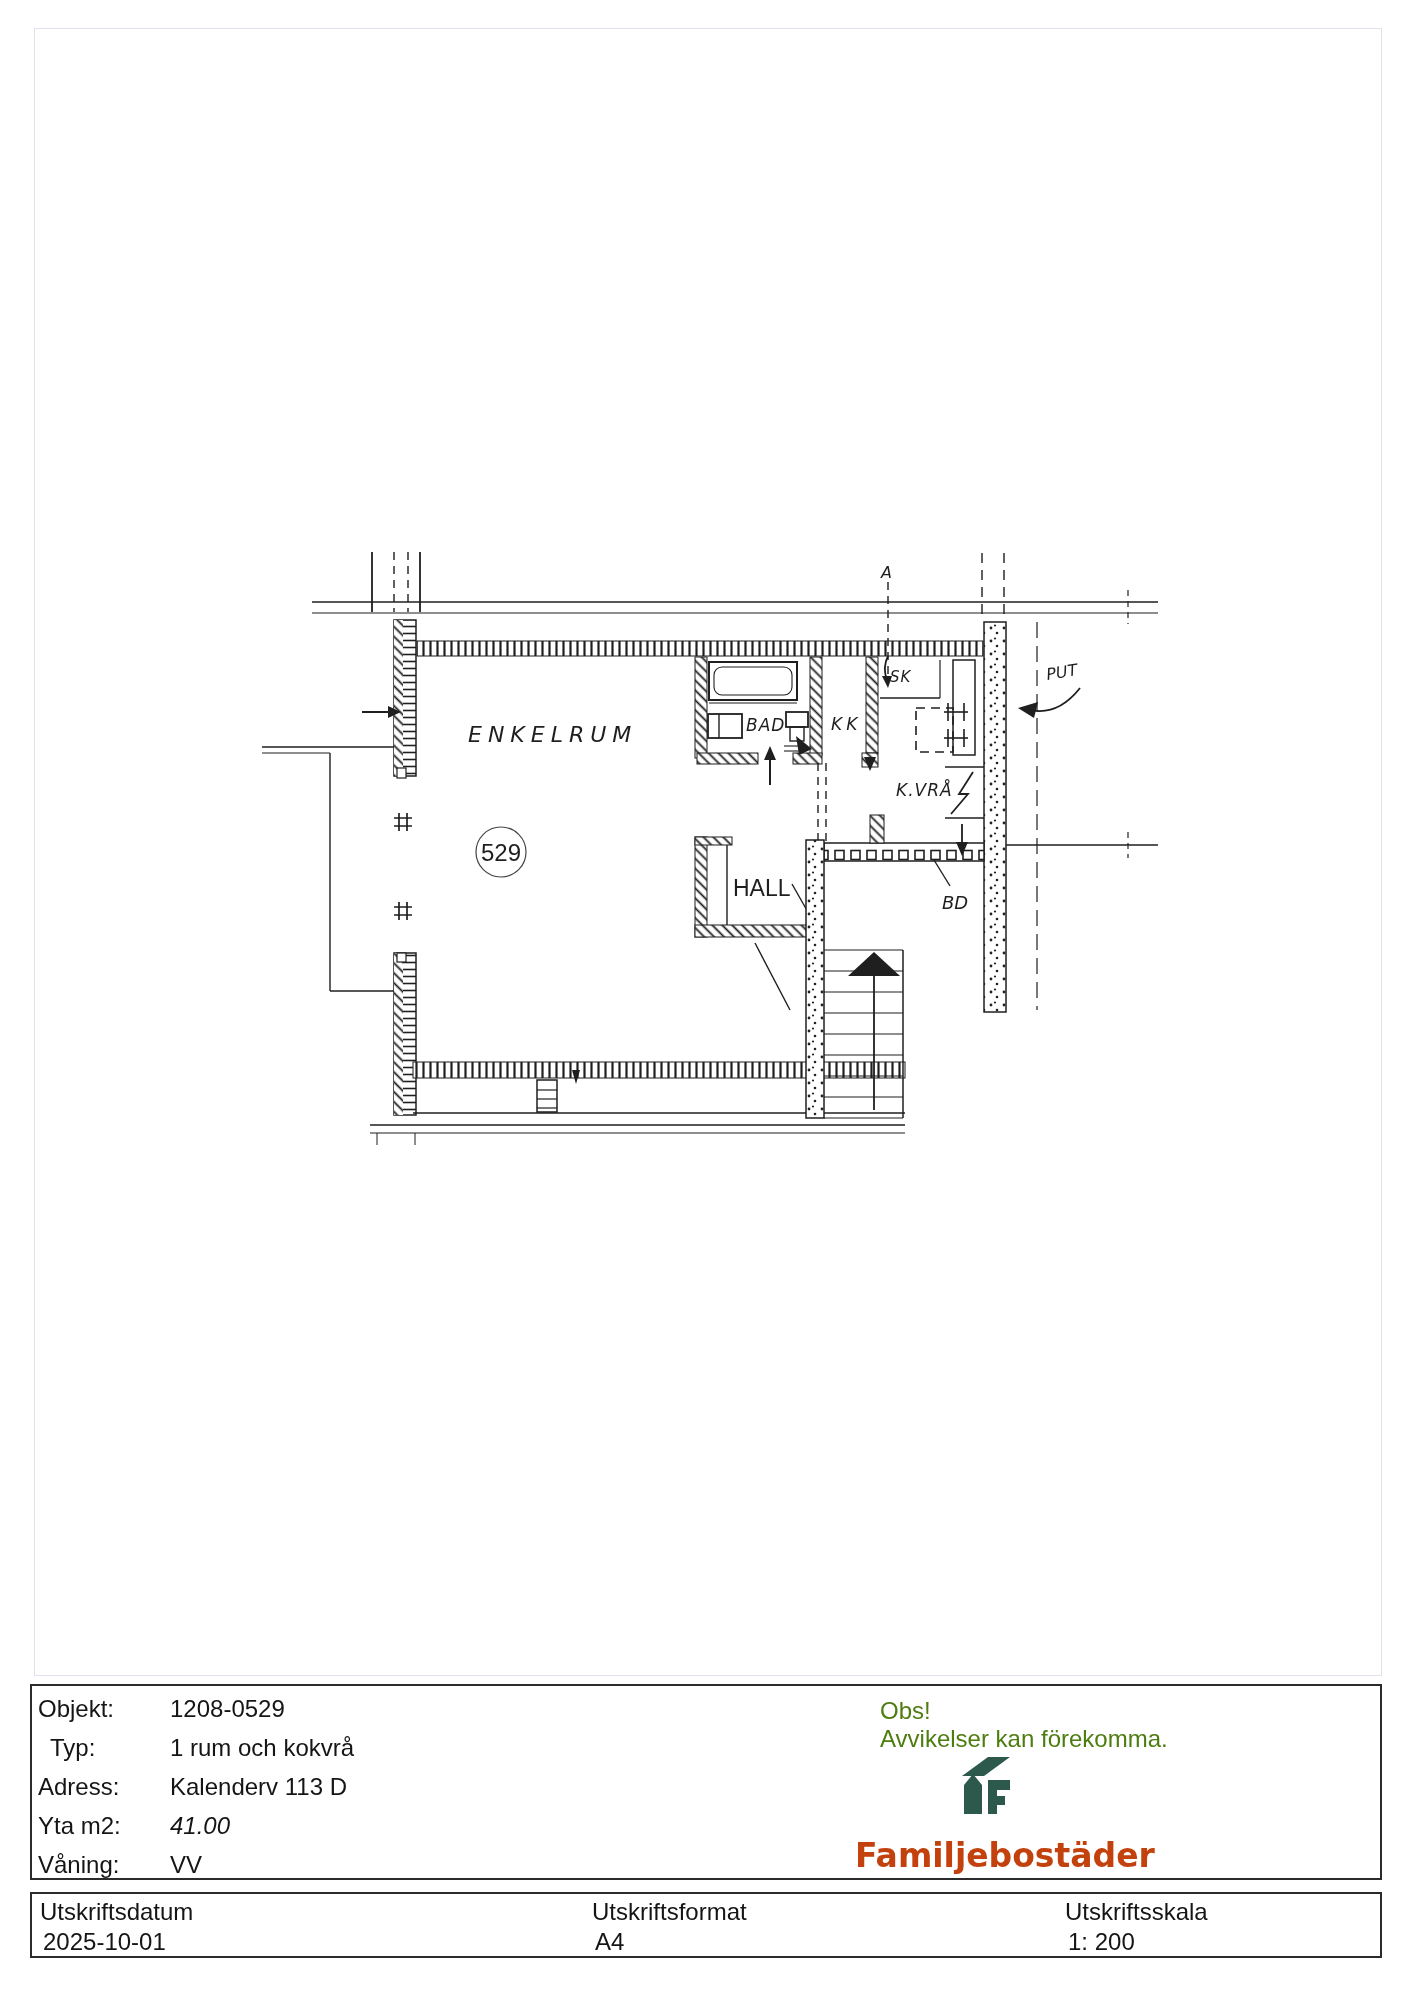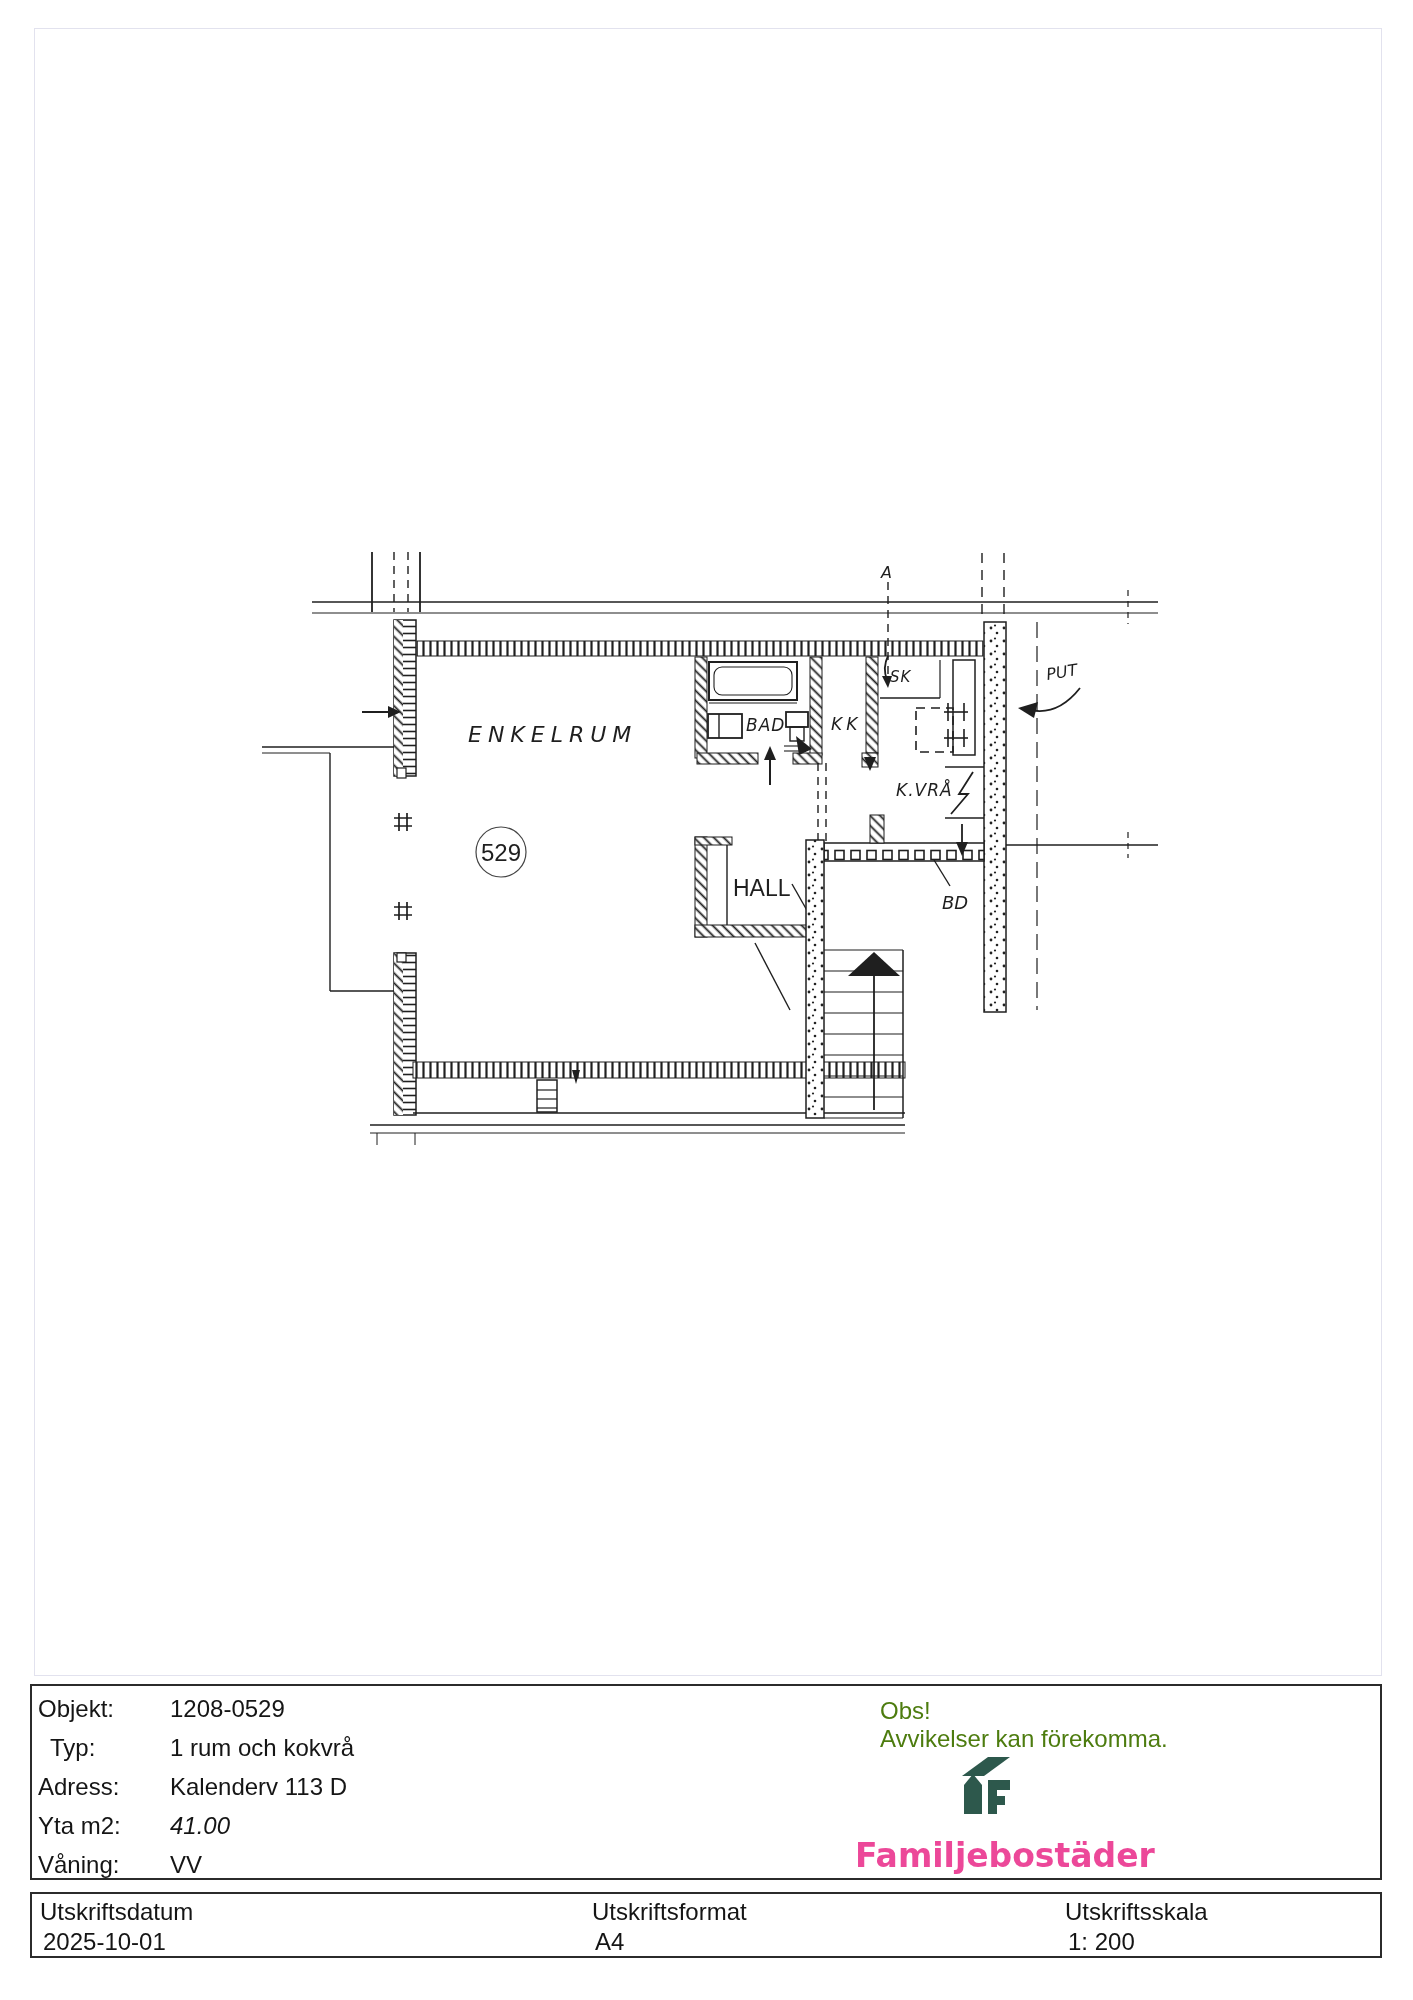--- a/index.html
+++ b/index.html
@@ -9,21 +9,21 @@
         border:1px solid #e2e2ee;}
   svg.plan{position:absolute;left:0;top:0;}
   .abs{position:absolute;white-space:nowrap;}
   .info-box{position:absolute;left:30px;top:1684px;width:1352px;height:196px;
         border:2px solid #2b2b2b;background:#fff;box-sizing:border-box;}
   .footer-box{position:absolute;left:30px;top:1892px;width:1352px;height:66px;
         border:2px solid #2b2b2b;background:#fff;box-sizing:border-box;}
   .t24{font-size:24px;line-height:28px;color:#151515;}
   .notice{font-size:24px;line-height:28px;color:#4d7c0f;}
   .brand-name{font-family:"DejaVu Sans",sans-serif;font-weight:bold;
-        font-size:33px;color:#ec4899;text-align:center;width:260px;}
+        font-size:33px;color:#c2410c;text-align:center;width:260px;}
   .logo{position:absolute;}
   text{fill:#1f1f1f;}
   .hand{font-family:"DejaVu Sans",sans-serif;font-style:italic;}
   .print{font-family:"Liberation Sans",sans-serif;}
 </style>
 </head>
 <body>
 
 <div class="page">
 

